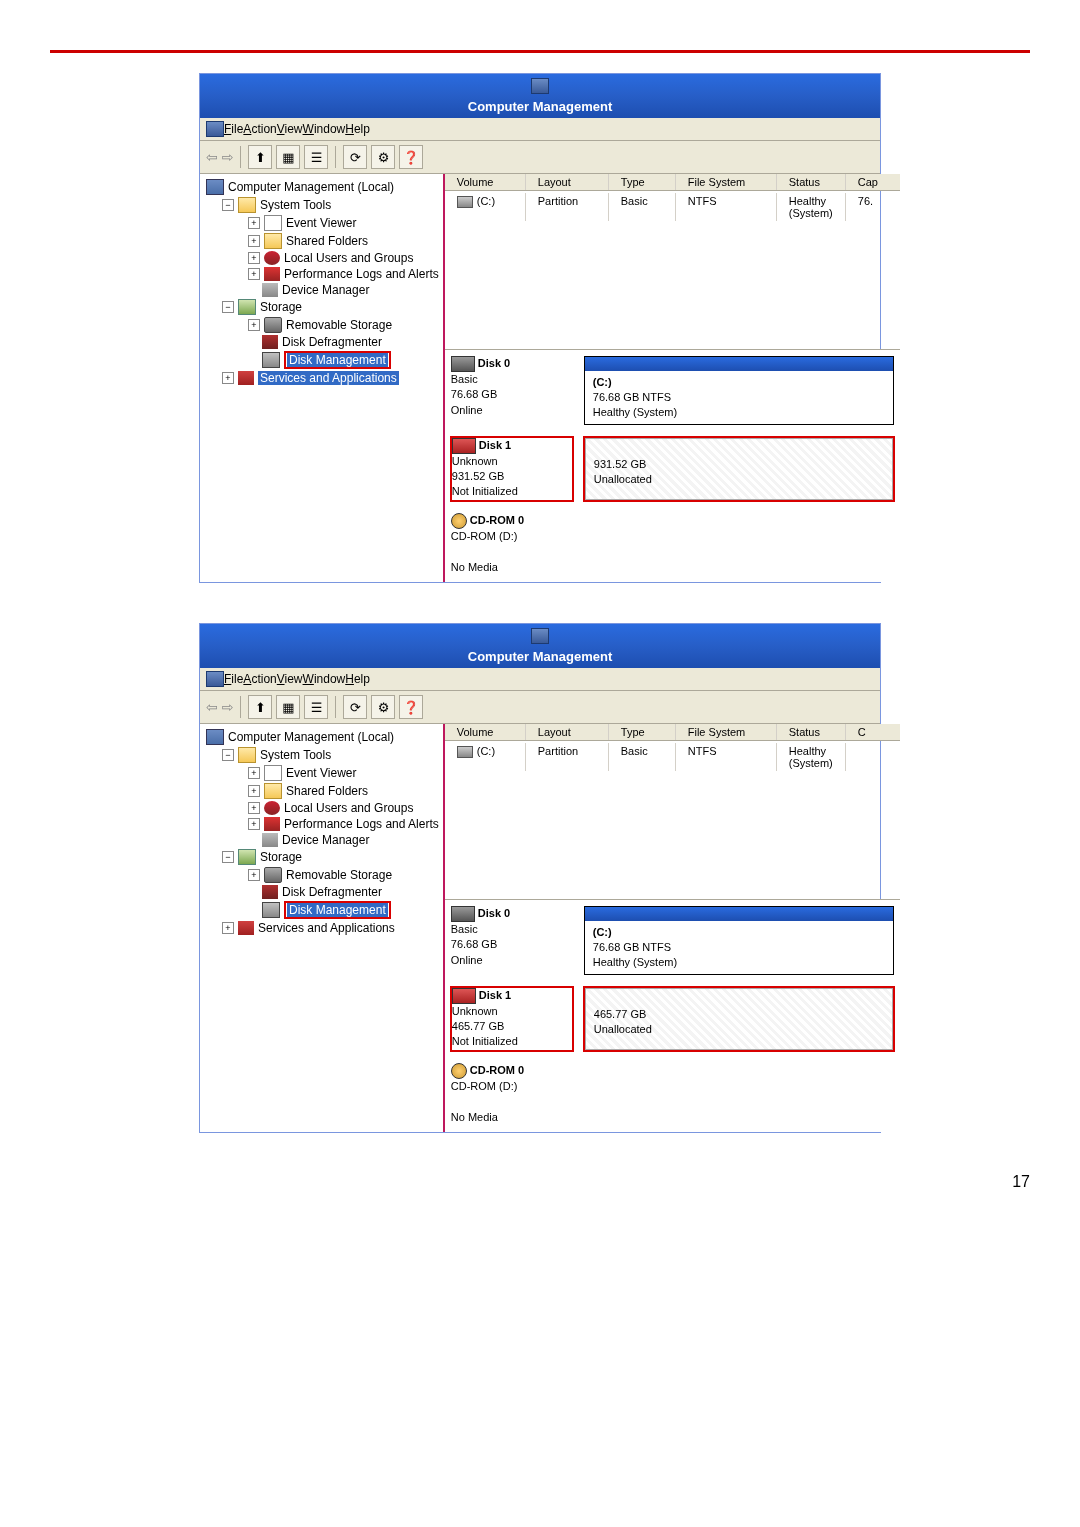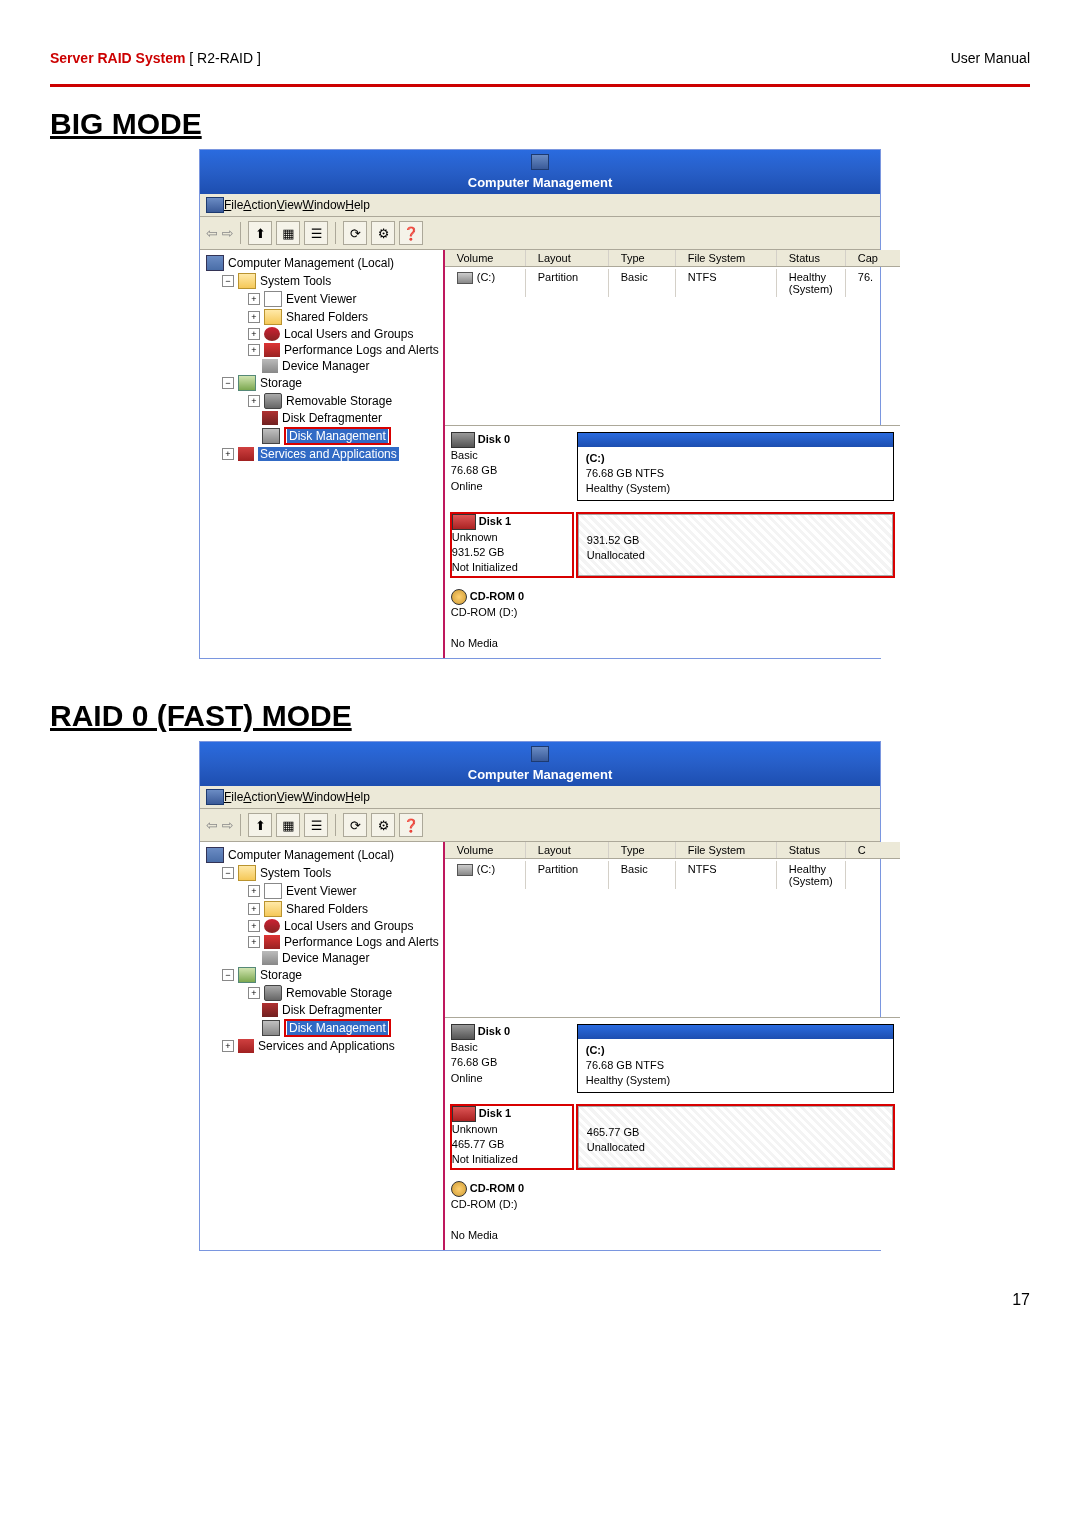--- a/index.html
+++ b/index.html
@@ -164,21 +164,21 @@
   .disk-list {
     flex:1;
     background:#fff;
     padding:6px;
     display:flex;
     flex-direction:column;
     gap:12px;
   }
   .disk-row {
     display:flex;
-    gap:6px;
+    gap:13px;
   }
   .disk-left {
     width: 120px;
     font-size:11px;
     line-height:1.4;
   }
   .disk-left .dtitle { font-weight:bold; }
   .disk-right {
     flex:1;
     border:1px solid #000;
@@ -230,30 +230,22 @@
     border-radius:50%;
     width:14px; height:14px;
     background: radial-gradient(#ffd070,#cc9933);
   }
 </style>
 </head>
 <body>
 
 <div class="page">
 
-  <div class="header-bar">
-    <div class="left">
-      <span class="red">Server RAID System</span>
-      <span>[ R2-RAID ]</span>
-    </div>
-    <div>User Manual</div>
-  </div>
   <div class="red-line"></div>
 
-  <h1 class="section">BIG MODE</h1>
 
   <div class="screenshot-wrap">
     <div class="cm-window">
       <div class="cm-titlebar">
         <span class="win-icon"></span>
         <span>Computer Management</span>
       </div>
       <div class="cm-menubar">
         <span class="win-icon"></span>
         <span><u>F</u>ile</span>
@@ -395,21 +387,20 @@
                 <div>No Media</div>
               </div>
               <div class="disk-right" style="border:none"></div>
             </div>
           </div>
         </div>
       </div>
     </div>
   </div>
 
-  <h1 class="section">RAID 0 (FAST) MODE</h1>
 
   <div class="screenshot-wrap">
     <div class="cm-window">
       <div class="cm-titlebar">
         <span class="win-icon"></span>
         <span>Computer Management</span>
       </div>
       <div class="cm-menubar">
         <span class="win-icon"></span>
         <span><u>F</u>ile</span>

